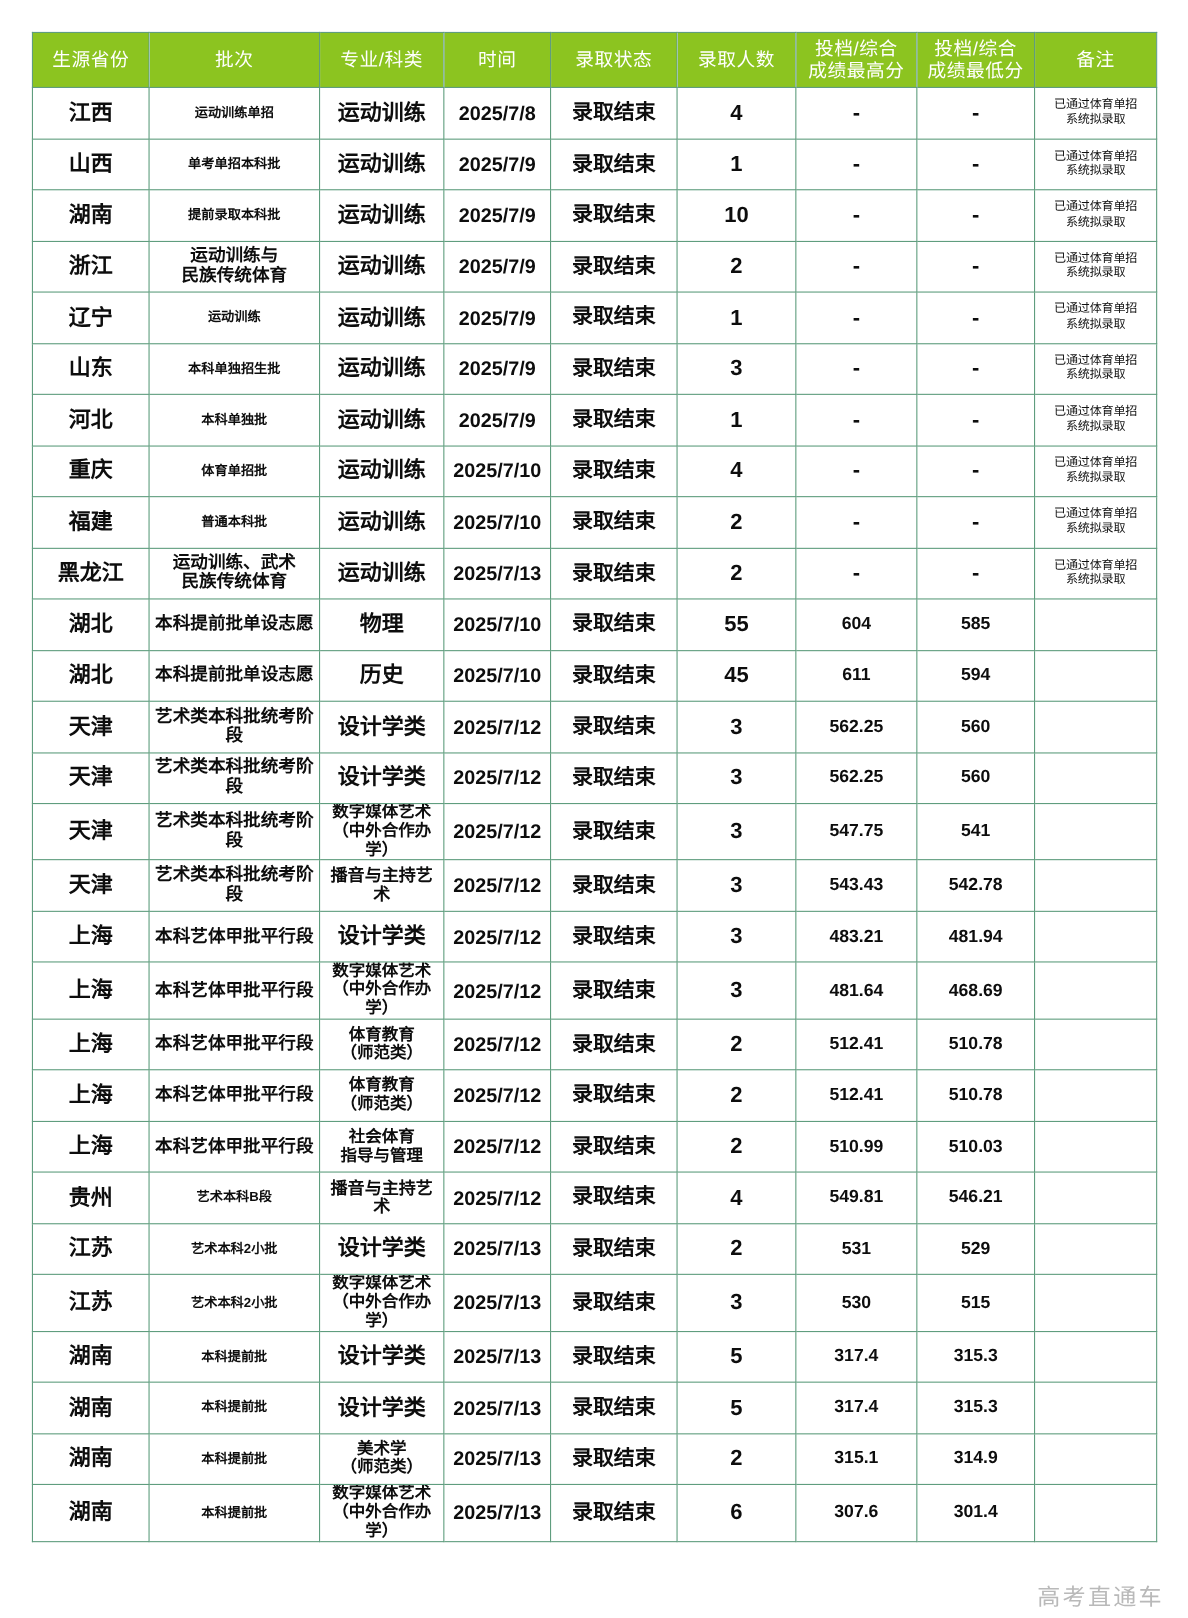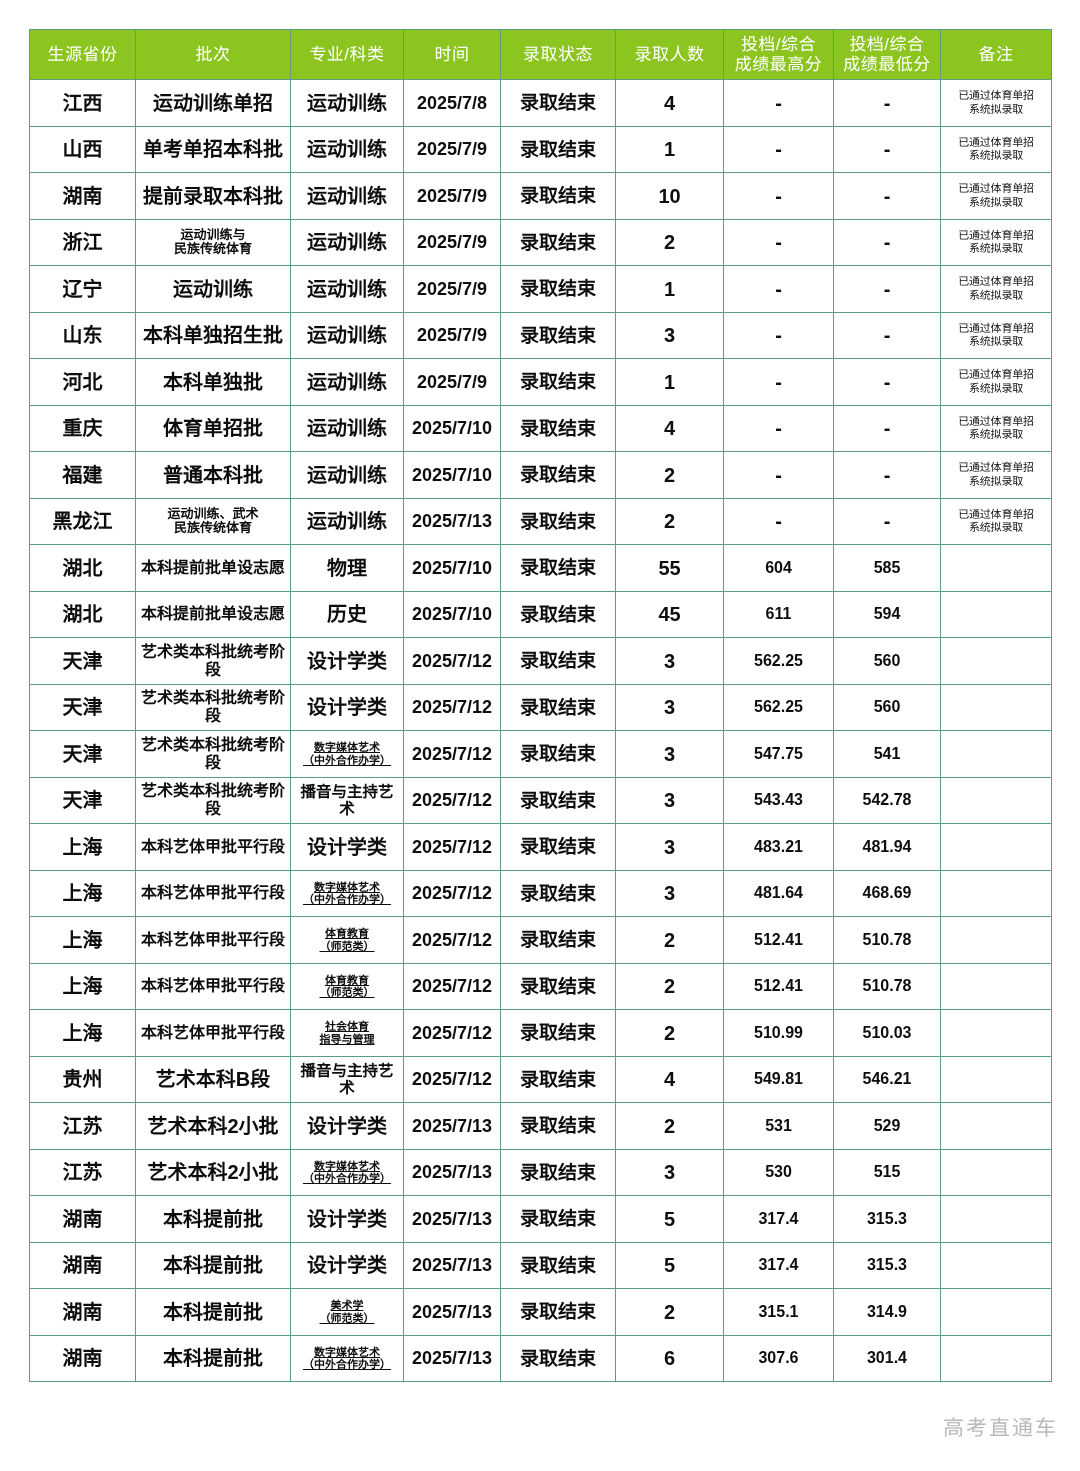--- a/index.html
+++ b/index.html
@@ -57,42 +57,42 @@
 
   
   tbody tr{height:46.5px;}
   tbody td{
     font-size:20px;
     font-weight:bold;
     color:#0d0d0d;
     line-height:1.12;
   }
   td.prov{font-size:20px;}
-  td.batch{font-size:20px;}
-  td.batch.two{font-size:13px;margin-top:32px;}
+  td.batch{font-size:12px;}
+  td.batch.two{font-size:16px;margin-top:32px;}
   td.major{font-size:20px;}
   td.major.small{font-size:15.5px;margin-left:31px;}
-  td.major.two{font-size:11px;text-decoration:underline;}
+  td.major.two{font-size:15px;}
   td.date{font-size:18px;}
   td.status{font-size:19px;}
   td.count{font-size:20px;}
   td.score{font-size:16px;}
   td.dash{font-size:20px;}
   td.note{
     font-size:11px;
     font-weight:normal;
     color:#111;
     line-height:1.25;
     letter-spacing:-0.2px;
   }
   td .l2{display:block;}
   .watermark{
     position:absolute;
     right:22px;
-    bottom:30px;
+    bottom:6px;
     font-size:21px;
     color:#b9b9b9;
     letter-spacing:2px;
     font-family:"DejaVu Sans","Liberation Sans",sans-serif;
     white-space:nowrap;
     pointer-events:none;
   }
 </style>
 </head>
 <body>

